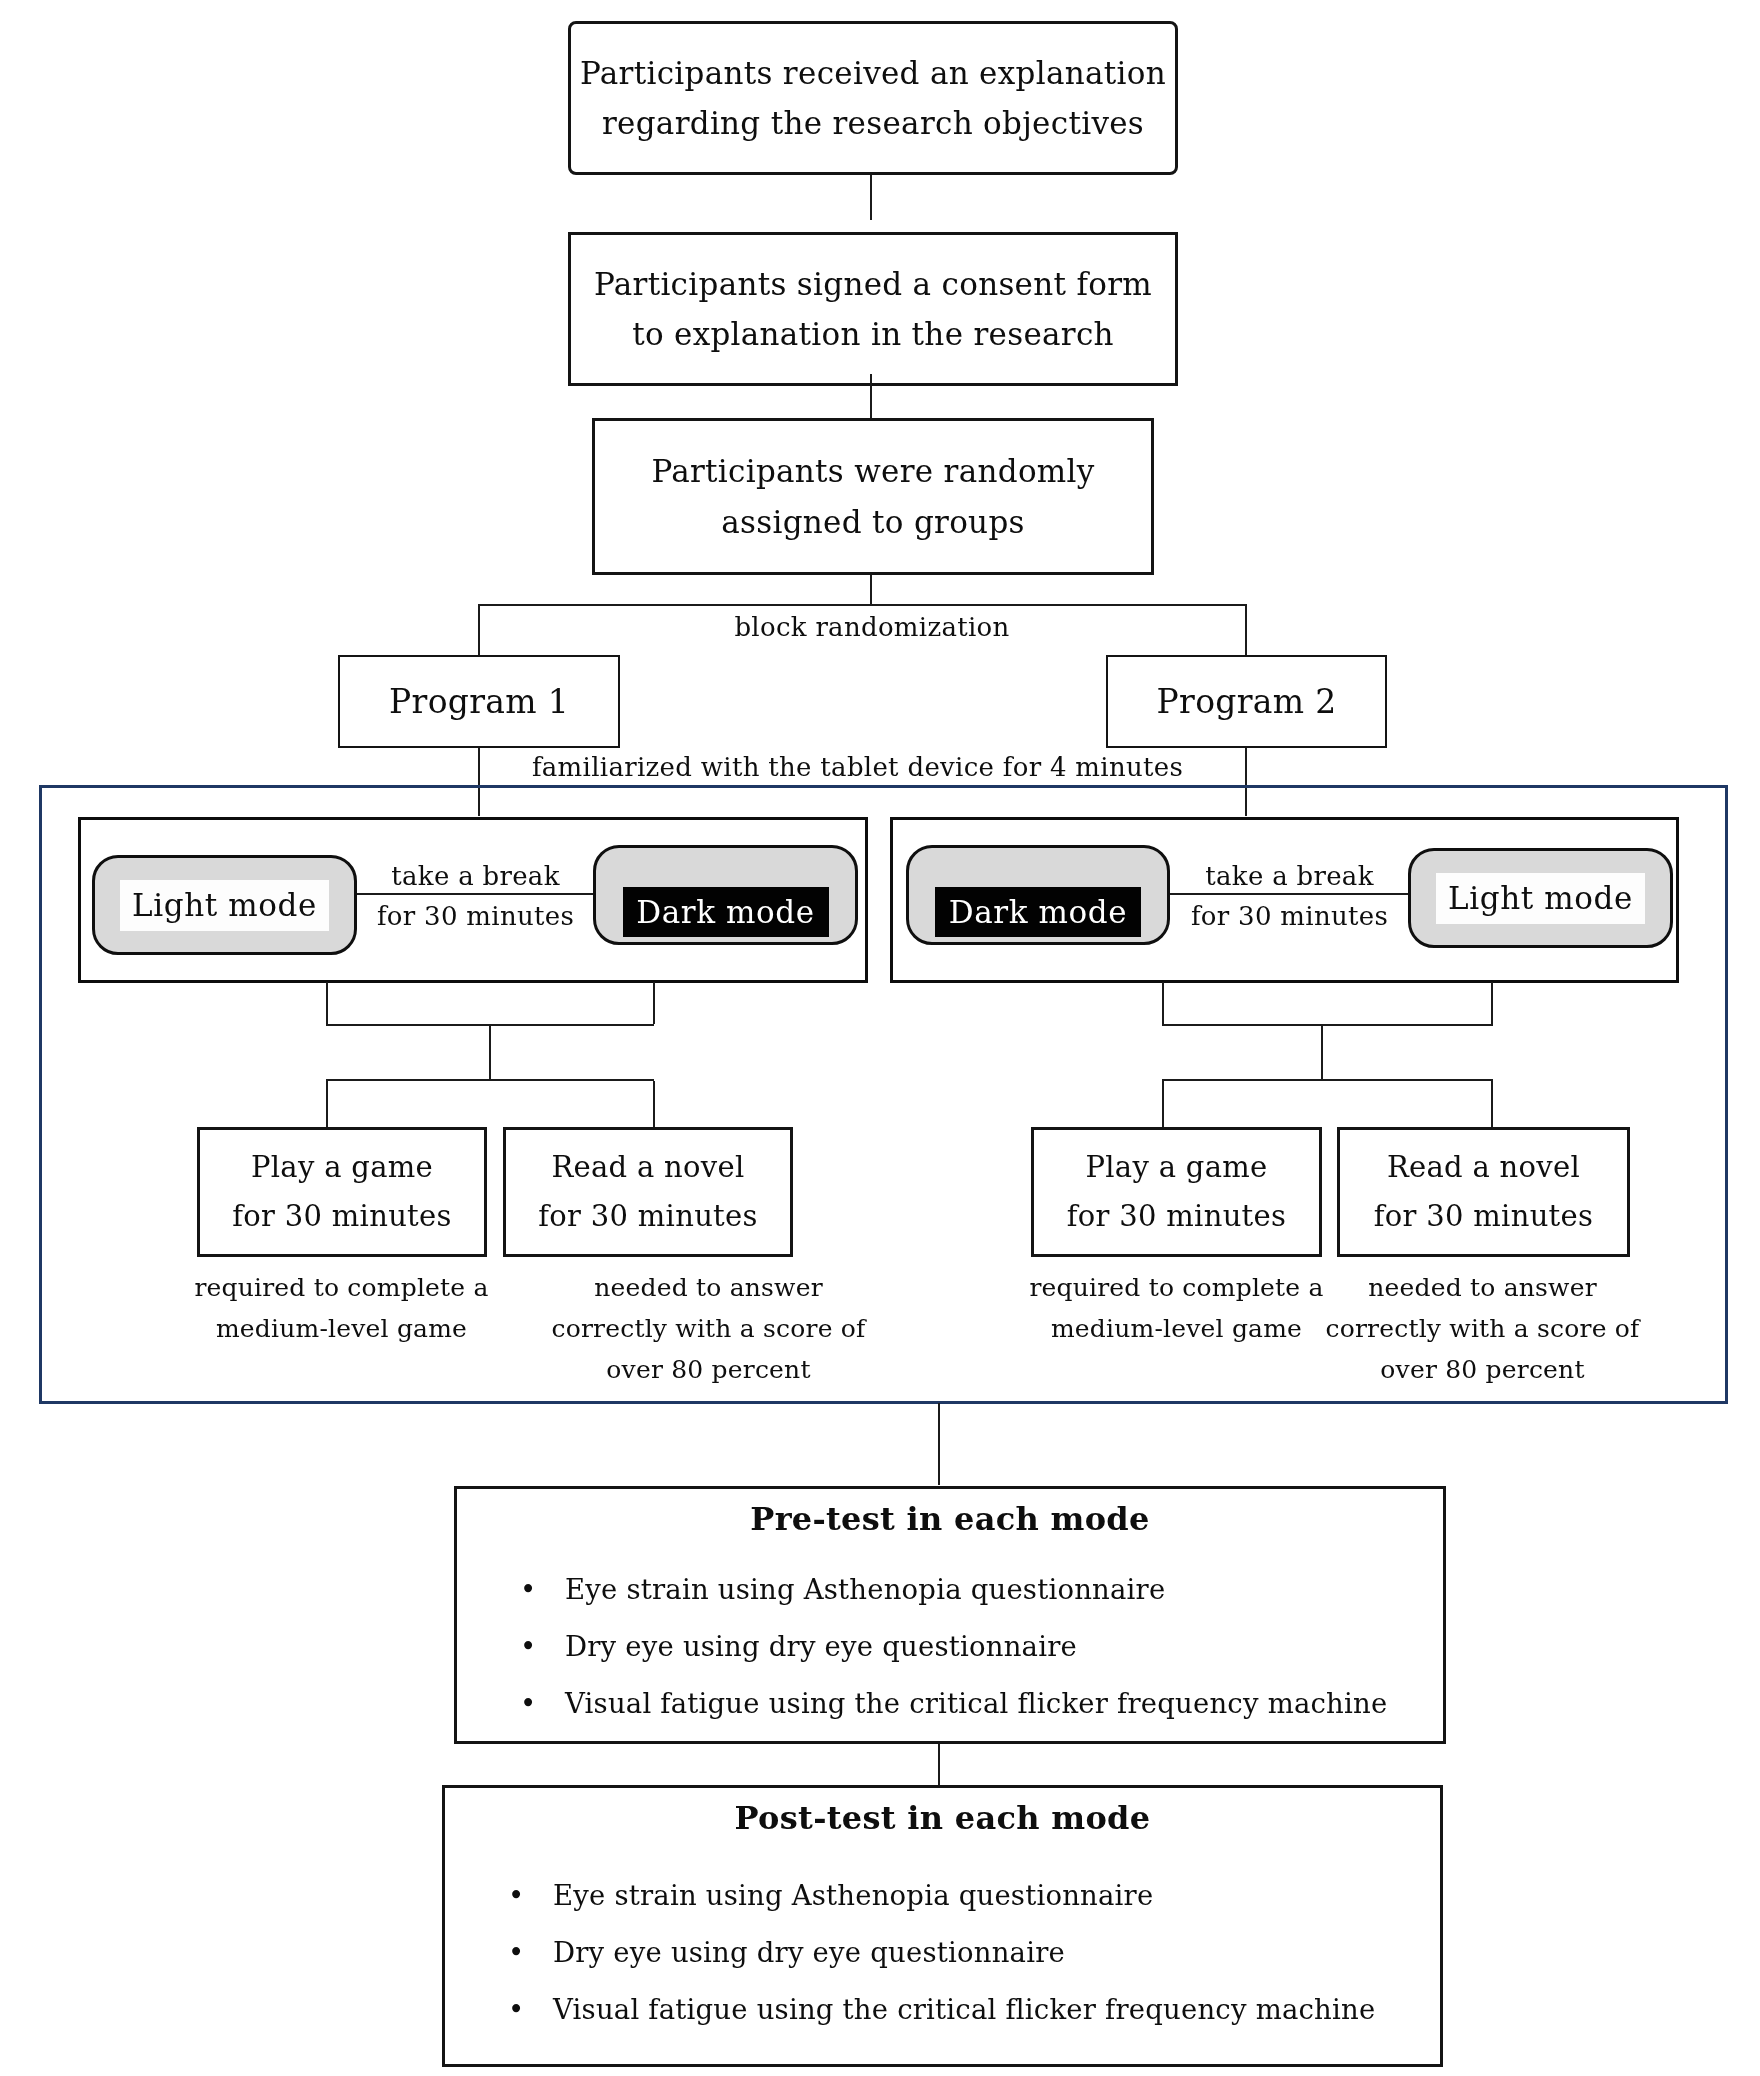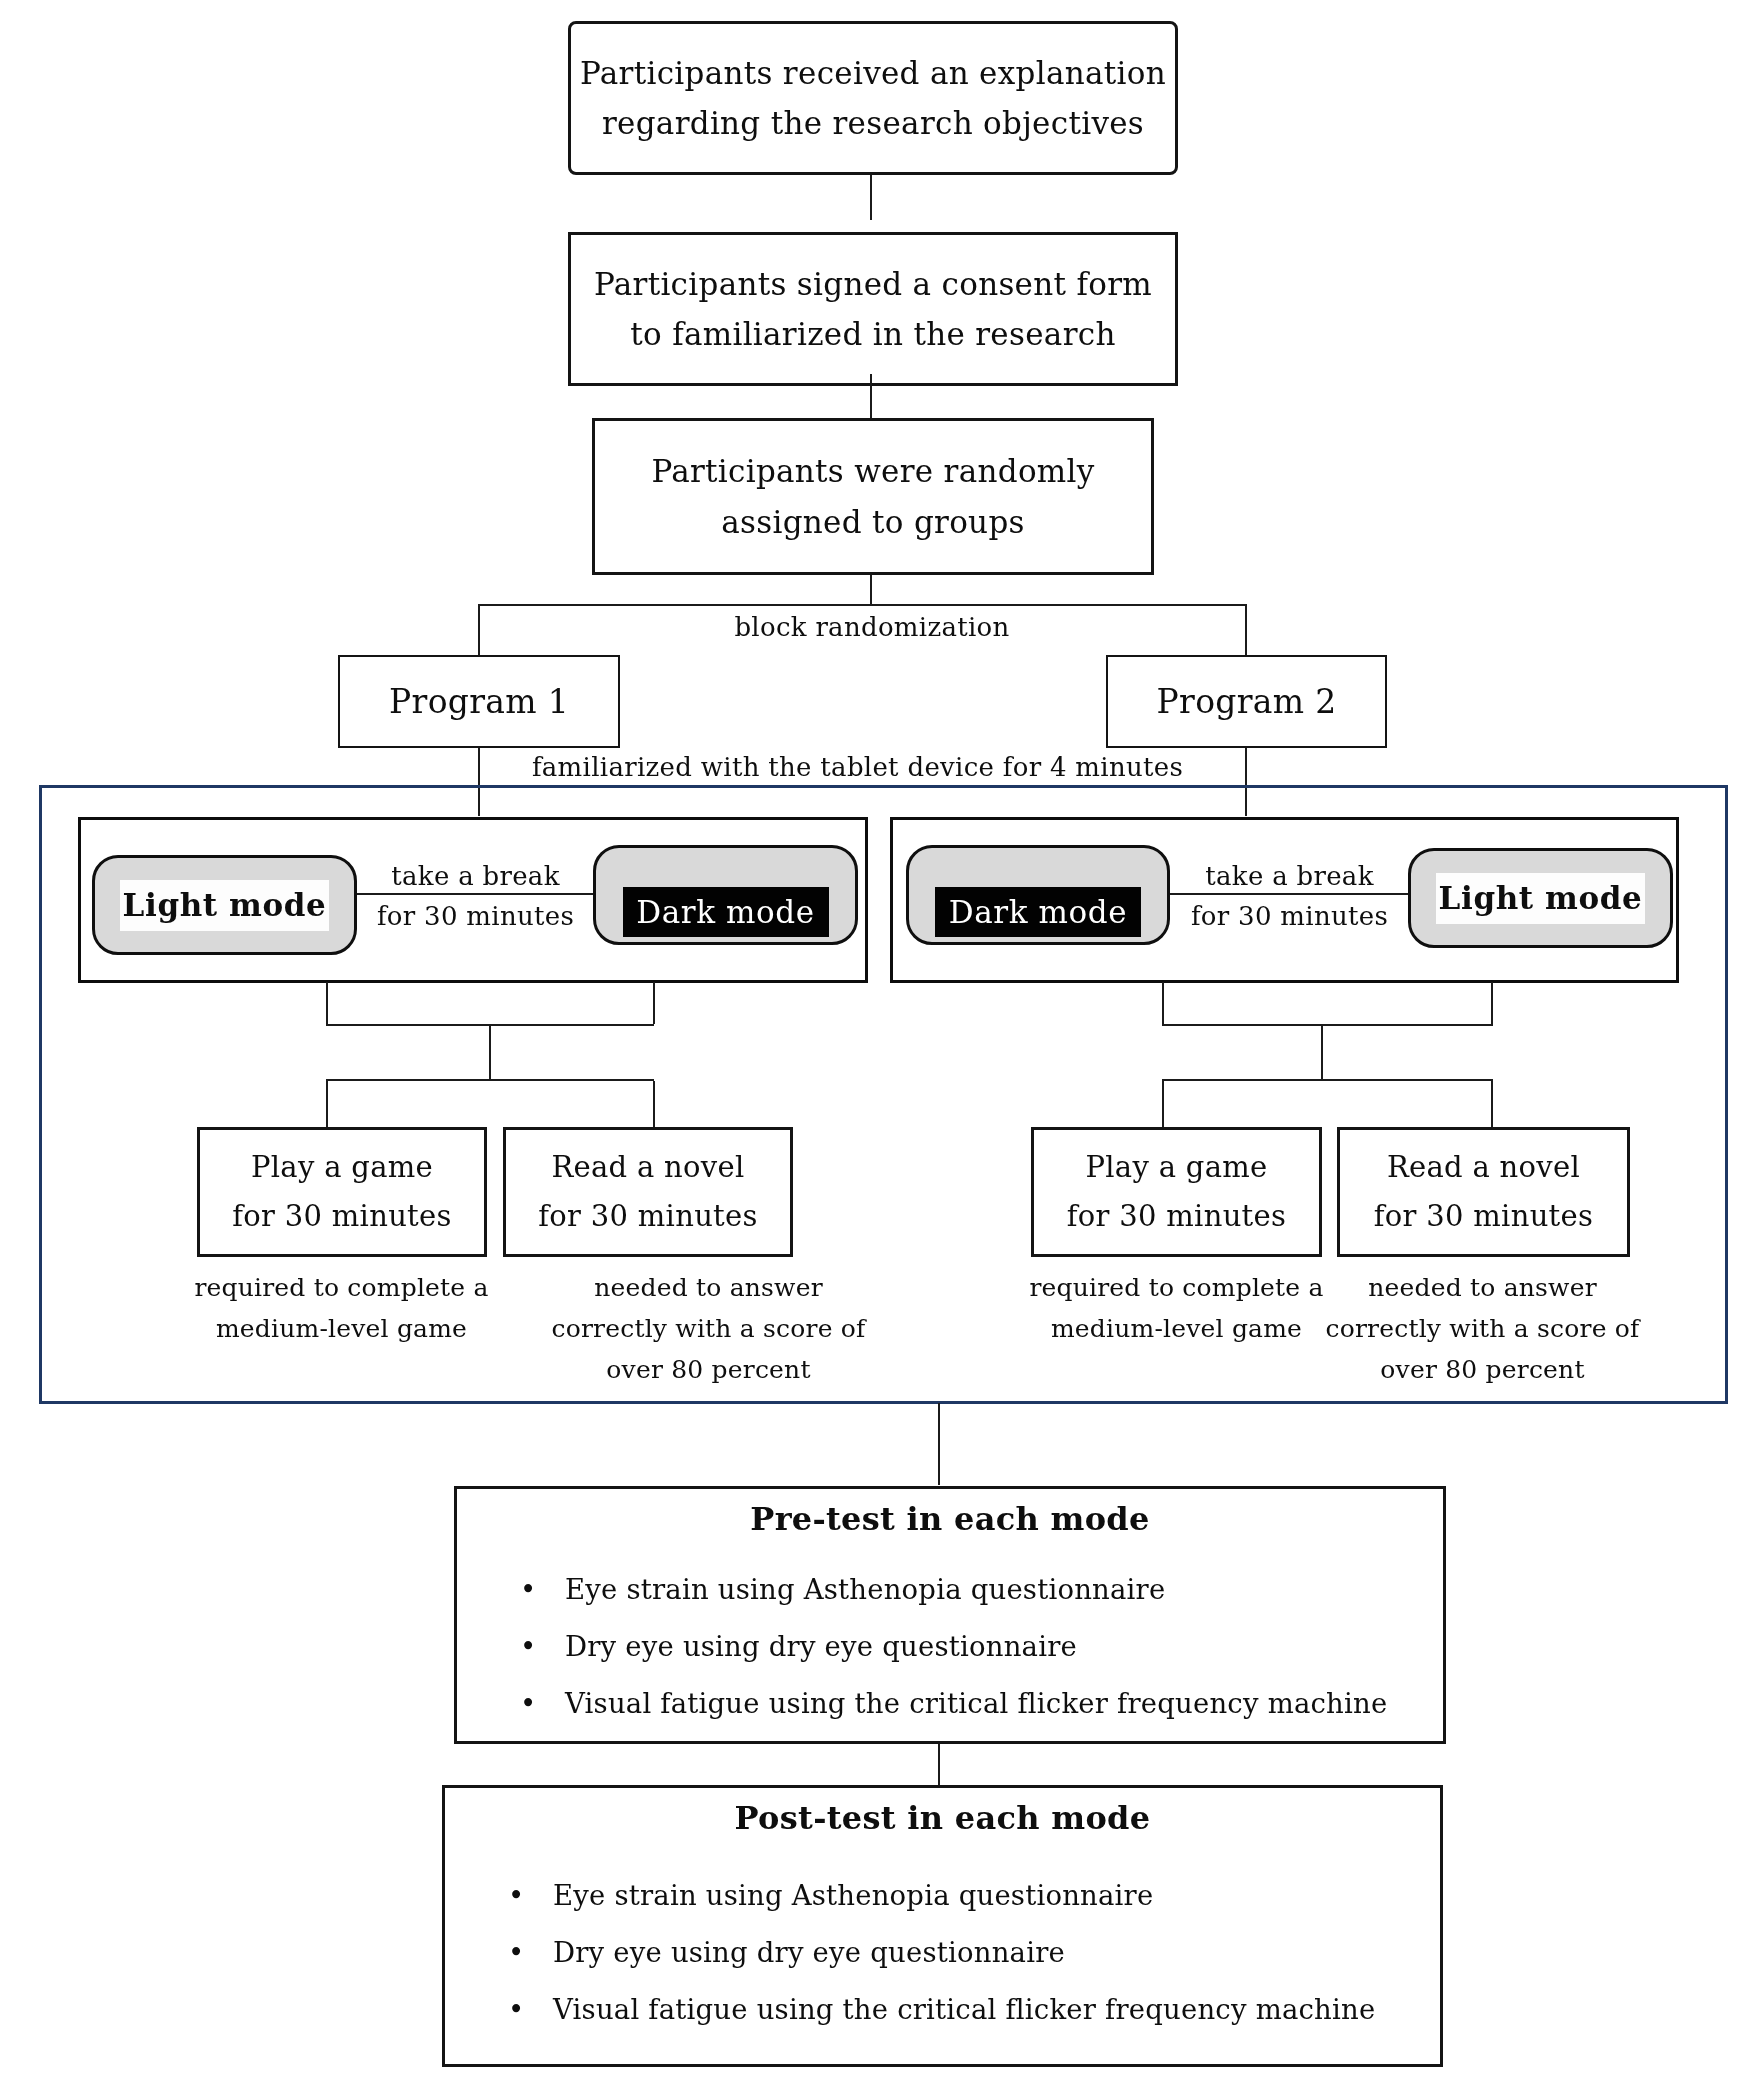--- a/index.html
+++ b/index.html
@@ -30,21 +30,21 @@
 
   .capsule {
     position:absolute; width:265px; height:100px;
     background:#D9D9D9; border:3px solid #0f0f0f; border-radius:26px;
     display:flex; align-items:center; justify-content:center;
   }
   .mode-inner {
     display:flex; align-items:center; justify-content:center;
     font-size:31px; letter-spacing:0.6px;
   }
-  .mode-light { width:209px; height:51px; background:#fdfdfd; color:#0e0e0e;font-weight:bold; }
+  .mode-light { width:209px; height:51px; background:#fdfdfd; color:#0e0e0e; }
   .mode-dark  { width:206px; height:50px; background:#020202; color:#ffffff;margin-top:34px; }
 
   .note { position:absolute; text-align:center; font-size:25px; line-height:41px; letter-spacing:0.2px; }
 
   .bigbox { position:absolute; background:#ffffff; border:3px solid #141414; }
   .bigtitle { padding-top:10.8px; text-align:center; font-size:32px; font-weight:700; letter-spacing:0.3px; }
   .bullets { position:absolute; left:63px; top:84px; right:18px; }
   .bullet-row { display:flex; align-items:flex-start; height:57px; font-size:27.5px; letter-spacing:0.2px; }
   .bullet-row .dot { width:45px; font-size:27.5px; }
   .bullet-row .dot::before { content:"\2022"; }
@@ -56,21 +56,21 @@
 
   <div class="box" style="left:568px; top:21px; width:610px; height:154px;border-radius:8px;">
     <div>Participants received an explanation</div>
     <div>regarding the research objectives</div>
   </div>
 
   <div class="vline" style="left:870px; top:175px; width:1.8px; height:45px;"></div>
 
   <div class="box" style="left:568px; top:232px; width:610px; height:154px;">
     <div>Participants signed a consent form</div>
-    <div>to familiarized in the research</div>
+    <div>to explanation in the research</div>
   </div>
 
   <div class="vline" style="left:870px; top:374px; width:1.8px; height:44px;"></div>
 
   <div class="box" style="left:592px; top:418px; width:562px; height:157px;">
     <div>Participants were randomly</div>
     <div>assigned to groups</div>
   </div>
 
   <div class="vline" style="left:870px; top:575px; width:1.8px; height:29px;"></div>

